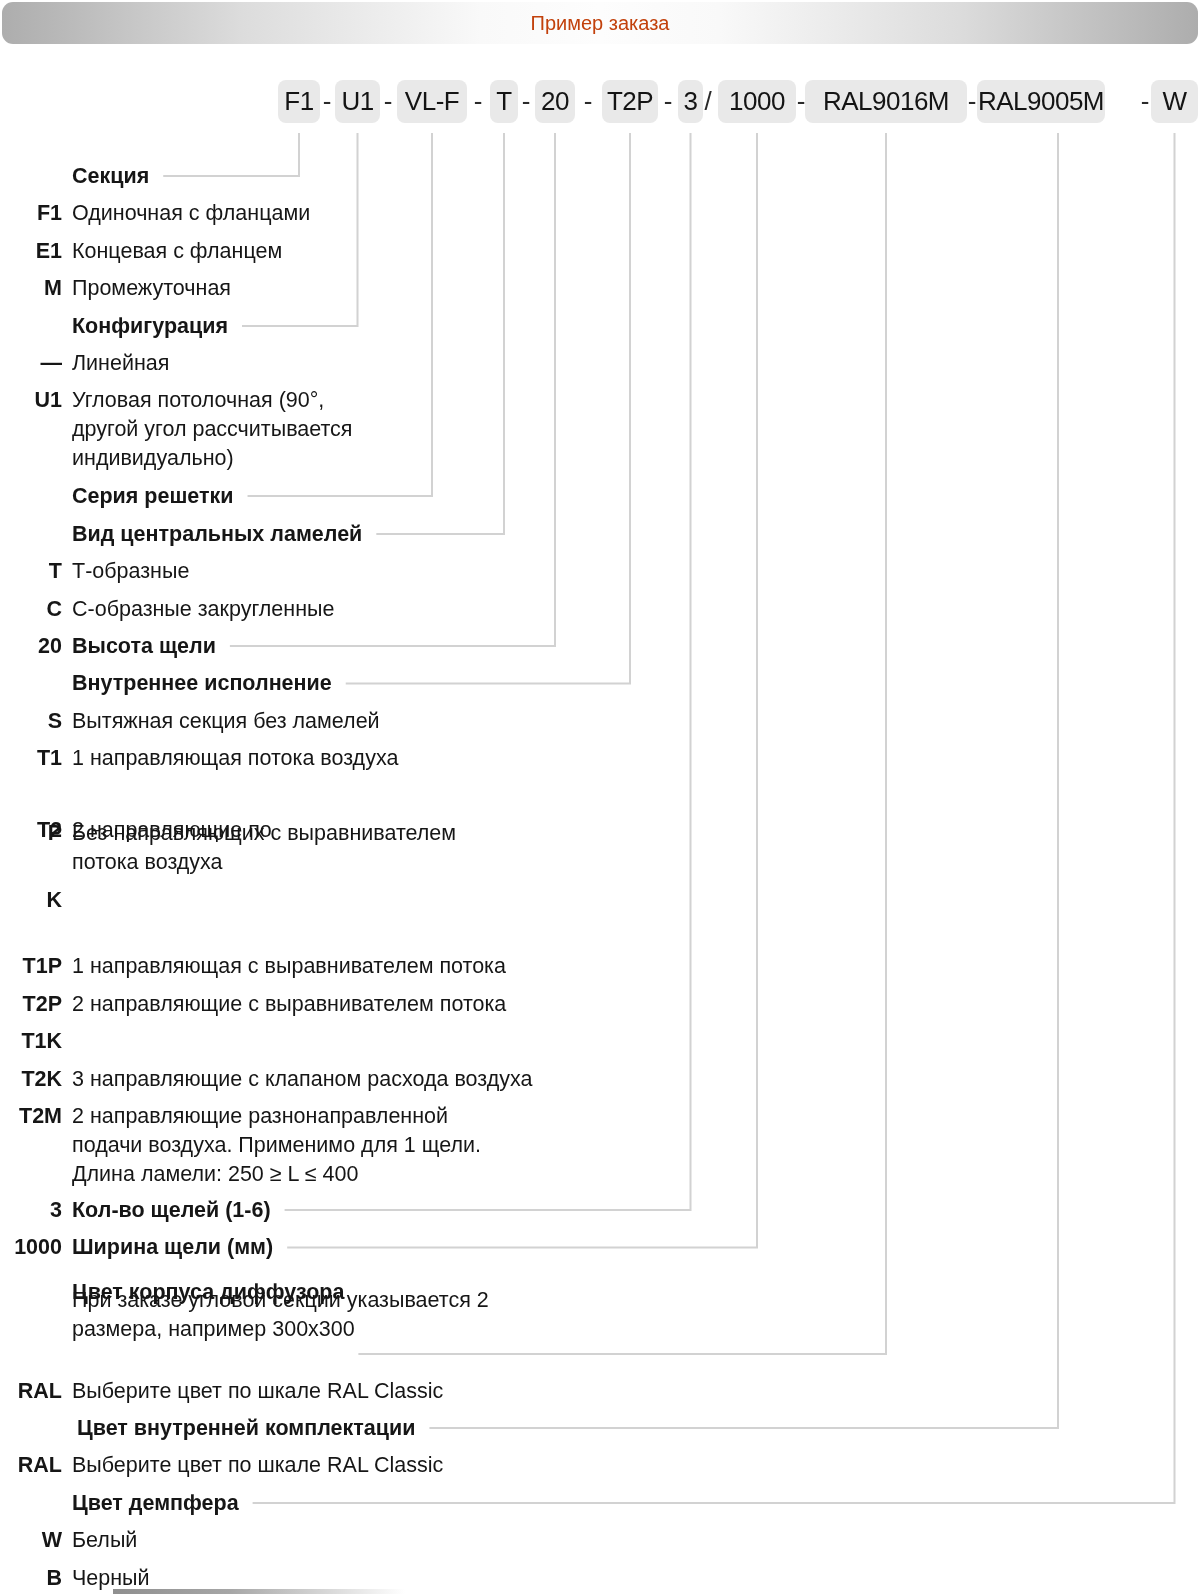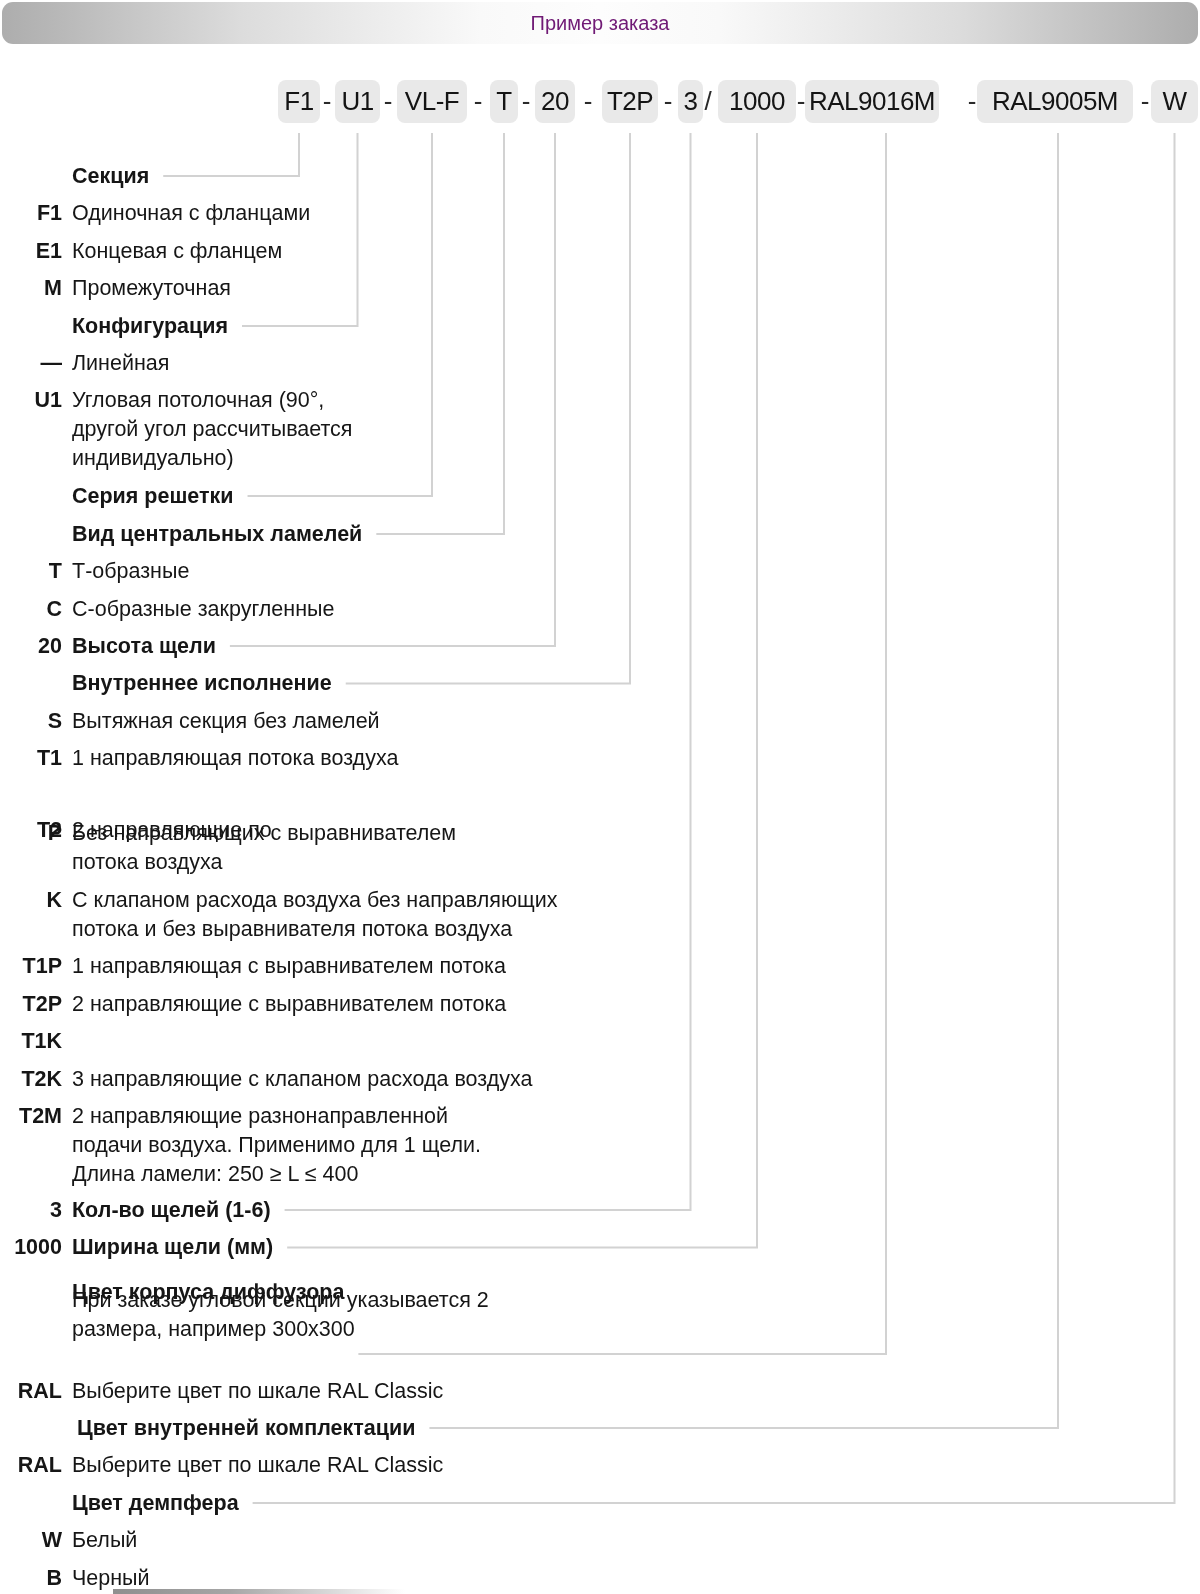--- a/index.html
+++ b/index.html
@@ -33,21 +33,21 @@
       var(--bar-gray) 0%, #dcdcdc 20%, #f9f9f9 40%,
       #fdfdfd 50%, #f9f9f9 60%, #dcdcdc 80%, var(--bar-gray) 100%);
   }
   #header-bar{ top:2px; }
   #header-title{
     position:absolute;
     top:2px; left:0; width:1200px; height:42px;
     line-height:42px;
     text-align:center;
     font-size:20px;
-    color:#701a75;
+    color:#c2410c;
   }
   #footer-sliver{
     position:absolute;
     bottom:0; left:113px;
     width:292px; height:5px;
     background:linear-gradient(90deg,#8f8f8f 0%,#a6a6a6 40%,rgba(255,255,255,0) 100%);
   }
   
   .chip{
     position:absolute;
@@ -124,22 +124,22 @@
 
   <div id="code-line">
       <div class="chip" style="left: 278px; width: 42px;">F1</div>
       <div class="chip" style="left: 335px; width: 45px;">U1</div>
       <div class="chip" style="left: 397px; width: 70px;">VL-F</div>
       <div class="chip" style="left: 490px; width: 28px;">T</div>
       <div class="chip" style="left: 535px; width: 40px;">20</div>
       <div class="chip" style="left: 602px; width: 56px;">T2P</div>
       <div class="chip" style="left: 678px; width: 25px;">3</div>
       <div class="chip" style="left: 718px; width: 78px;">1000</div>
-      <div class="chip" style="left: 805px; width: 134px;">RAL9016M</div>
-      <div class="chip" style="left: 977px; width: 156px;">RAL9005M</div>
+      <div class="chip" style="left: 805px; width: 162px;">RAL9016M</div>
+      <div class="chip" style="left: 977px; width: 128px;">RAL9005M</div>
       <div class="chip" style="left: 1151px; width: 47px;">W</div>
       <span class="sep" style="left: 327px;">-</span>
       <span class="sep" style="left: 388px;">-</span>
       <span class="sep" style="left: 478px;">-</span>
       <span class="sep" style="left: 526px;">-</span>
       <span class="sep" style="left: 588px;">-</span>
       <span class="sep" style="left: 668px;">-</span>
       <span class="sep" style="left: 708px;">/</span>
       <span class="sep" style="left: 801px;">-</span>
       <span class="sep" style="left: 972px;">-</span>
@@ -159,22 +159,21 @@
       <div class="lrow heading" style="top: 519.5px;"><span class="lcode"></span><span class="ldesc">Вид центральных ламелей</span></div>
       <div class="lrow" style="top: 557px;"><span class="lcode">T</span><span class="ldesc">Т-образные</span></div>
       <div class="lrow" style="top: 594.5px;"><span class="lcode">C</span><span class="ldesc">С-образные закругленные</span></div>
       <div class="lrow heading" style="top: 631.5px;"><span class="lcode">20</span><span class="ldesc">Высота щели</span></div>
       <div class="lrow heading" style="top: 669px;"><span class="lcode"></span><span class="ldesc">Внутреннее исполнение</span></div>
       <div class="lrow" style="top: 706.5px;"><span class="lcode">S</span><span class="ldesc">Вытяжная секция без ламелей</span></div>
       <div class="lrow" style="top: 744px;"><span class="lcode">T1</span><span class="ldesc">1 направляющая потока воздуха</span></div>
       <div class="lrow" style="top: 816px;"><span class="lcode">T2</span><span class="ldesc">2 направляющие по</span></div>
       <div class="lrow" style="top: 819px;"><span class="lcode">P</span><span class="ldesc">Без направляющих с выравнивателем
 потока воздуха</span></div>
-      <div class="lrow" style="top: 885.5px;"><span class="lcode">K</span><span class="ldesc">С клапаном расхода воздуха без направляющих
-потока и без выравнивателя потока воздуха</span></div>
+      <div class="lrow" style="top: 885.5px;"><span class="lcode">K</span></div>
       <div class="lrow" style="top: 952px;"><span class="lcode">T1P</span><span class="ldesc">1 направляющая с выравнивателем потока</span></div>
       <div class="lrow" style="top: 989.5px;"><span class="lcode">T2P</span><span class="ldesc">2 направляющие с выравнивателем потока</span></div>
       <div class="lrow" style="top: 1027px;"><span class="lcode">T1K</span></div>
       <div class="lrow" style="top: 1064.5px;"><span class="lcode">T2K</span><span class="ldesc">3 направляющие с клапаном расхода воздуха</span></div>
       <div class="lrow" style="top: 1102px;"><span class="lcode">T2M</span><span class="ldesc">2 направляющие разнонаправленной
 подачи воздуха. Применимо для 1 щели.
 Длина ламели: 250 ≥ L ≤ 400</span></div>
       <div class="lrow heading" style="top: 1195.5px;"><span class="lcode">3</span><span class="ldesc">Кол-во щелей (1-6)</span></div>
       <div class="lrow heading" style="top: 1233px;"><span class="lcode">1000</span><span class="ldesc">Ширина щели (мм)</span></div>
       <div class="lrow" style="top: 1286px;"><span class="lcode"></span><span class="ldesc">При заказе угловой секции указывается 2

